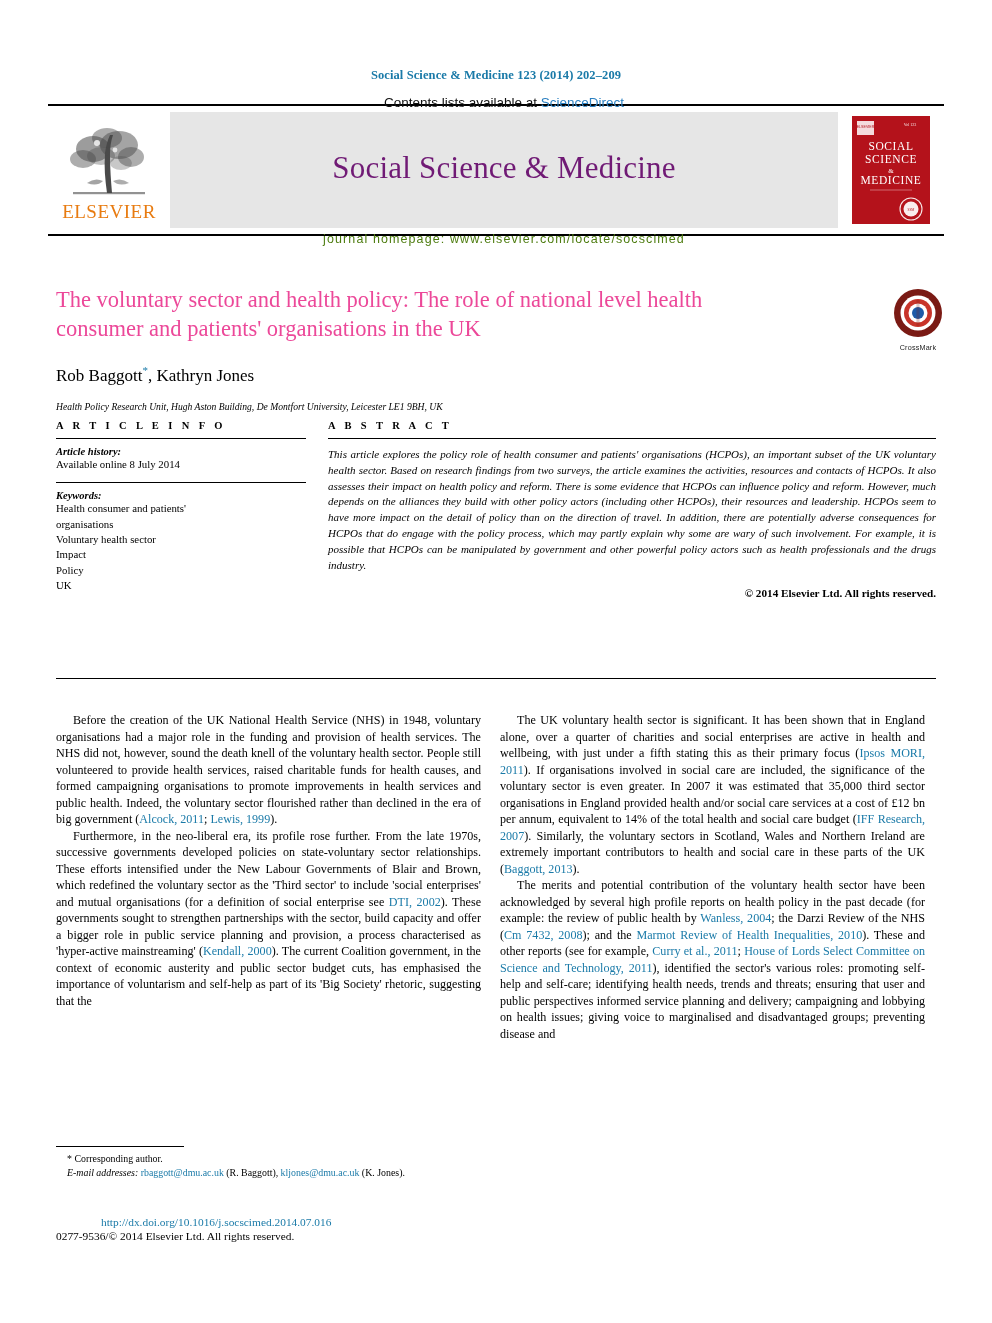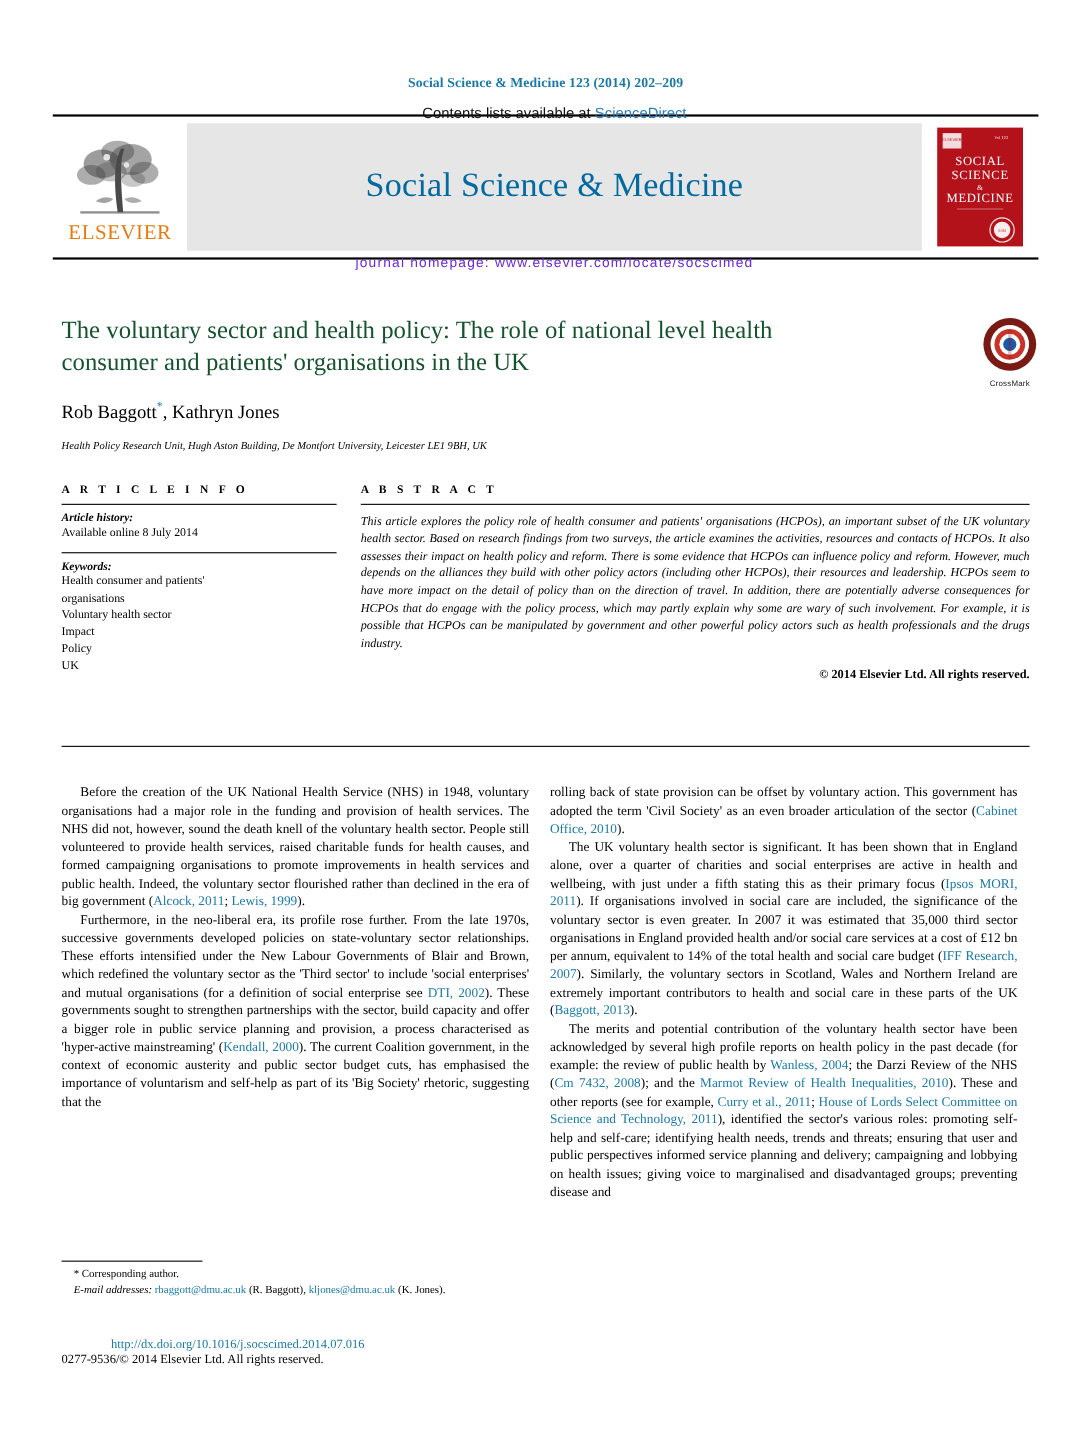--- a/index.html
+++ b/index.html
@@ -88,28 +88,28 @@
     font-size: 13.5px;
     color: #111;
     margin-top: 6px;
   }
   .contents-line .sd {
     color: #2a7fc0;
   }
   .journal-title {
     font-family: "Liberation Serif", serif;
     font-size: 31px;
-    color: #0369a1;
+    color: #701a75;
     margin-top: 16px;
     letter-spacing: .2px;
   }
   .homepage-line {
     font-family: "Liberation Sans", sans-serif;
     font-size: 12.5px;
-    color: #6d28d9;
+    color: #4d7c0f;
     letter-spacing: 1.1px;
     margin-top: 22px;
     margin-bottom: 6px;
   }
   .cover-thumb {
     width: 106px;
     flex: 0 0 106px;
     display: flex;
     align-items: center;
     justify-content: center;
@@ -118,21 +118,21 @@
   
   .title-block {
     position: absolute;
     left: 56px; top: 286px;
     width: 720px;
   }
   .article-title {
     font-family: "Liberation Serif", serif;
     font-size: 22.5px;
     line-height: 1.28;
-    color: #14532d;
+    color: #ec4899;
     margin: 0;
     font-weight: normal;
   }
   .authors {
     font-family: "Liberation Serif", serif;
     font-size: 17px;
     margin-top: 20px;
     color: #000;
   }
   .authors sup {
@@ -158,21 +158,21 @@
     font-family: "Liberation Sans", sans-serif;
     font-size: 7.2px;
     letter-spacing: .2px;
     margin-top: 1px;
     color: #222;
   }
 
   
   .infoblock {
     position: absolute;
-    left: 56px; top: 440px;
+    left: 56px; top: 420px;
     width: 880px;
     display: flex;
     justify-content: center;
   }
   .col-info { width: 250px; flex: 0 0 250px; }
   .col-abs  { flex: 1 1 auto; padding-left: 22px; }
 
   .sec-head {
     font-family: "Liberation Serif", serif;
     font-weight: bold;
@@ -397,21 +397,20 @@
 
   <div class="body-cols">
 
     <div class="bodycol">
       <p class="first"><span>Before the creation of the UK National Health Service (NHS) in 1948, voluntary organisations had a major role in the funding and provision of health services. The NHS did not, however, sound the death knell of the voluntary health sector. People still volunteered to provide health services, raised charitable funds for health causes, and formed campaigning organisations to promote improvements in health services and public health. Indeed, the voluntary sector flourished rather than declined in the era of big government (</span><span class="ref">Alcock, 2011</span><span>; </span><span class="ref">Lewis, 1999</span><span>).</span></p>
 
       <p><span>Furthermore, in the neo-liberal era, its profile rose further. From the late 1970s, successive governments developed policies on state-voluntary sector relationships. These efforts intensified under the New Labour Governments of Blair and Brown, which redefined the voluntary sector as the 'Third sector' to include 'social enterprises' and mutual organisations (for a definition of social enterprise see </span><span class="ref">DTI, 2002</span><span>). These governments sought to strengthen partnerships with the sector, build capacity and offer a bigger role in public service planning and provision, a process characterised as 'hyper-active mainstreaming' (</span><span class="ref">Kendall, 2000</span><span>). The current Coalition government, in the context of economic austerity and public sector budget cuts, has emphasised the importance of voluntarism and self-help as part of its 'Big Society' rhetoric, suggesting that the</span></p>
     </div>
 
     <div class="bodycol">
-      <p style="text-indent:0"><span>rolling back of state provision can be offset by voluntary action. This government has adopted the term 'Civil Society' as an even broader articulation of the sector (</span><span class="ref">Cabinet Office, 2010</span><span>).</span></p>
 
       <p><span>The UK voluntary health sector is significant. It has been shown that in England alone, over a quarter of charities and social enterprises are active in health and wellbeing, with just under a fifth stating this as their primary focus (</span><span class="ref">Ipsos MORI, 2011</span><span>). If organisations involved in social care are included, the significance of the voluntary sector is even greater. In 2007 it was estimated that 35,000 third sector organisations in England provided health and/or social care services at a cost of £12 bn per annum, equivalent to 14% of the total health and social care budget (</span><span class="ref">IFF Research, 2007</span><span>). Similarly, the voluntary sectors in Scotland, Wales and Northern Ireland are extremely important contributors to health and social care in these parts of the UK (</span><span class="ref">Baggott, 2013</span><span>).</span></p>
 
       <p><span>The merits and potential contribution of the voluntary health sector have been acknowledged by several high profile reports on health policy in the past decade (for example: the review of public health by </span><span class="ref">Wanless, 2004</span><span>; the Darzi Review of the NHS (</span><span class="ref">Cm 7432, 2008</span><span>); and the </span><span class="ref">Marmot Review of Health Inequalities, 2010</span><span>). These and other reports (see for example, </span><span class="ref">Curry et al., 2011</span><span>; </span><span class="ref">House of Lords Select Committee on Science and Technology, 2011</span><span>), identified the sector's various roles: promoting self-help and self-care; identifying health needs, trends and threats; ensuring that user and public perspectives informed service planning and delivery; campaigning and lobbying on health issues; giving voice to marginalised and disadvantaged groups; preventing disease and</span></p>
     </div>
 
   </div>
 
   <div class="footnote">
     <div class="footnote-rule"></div>

